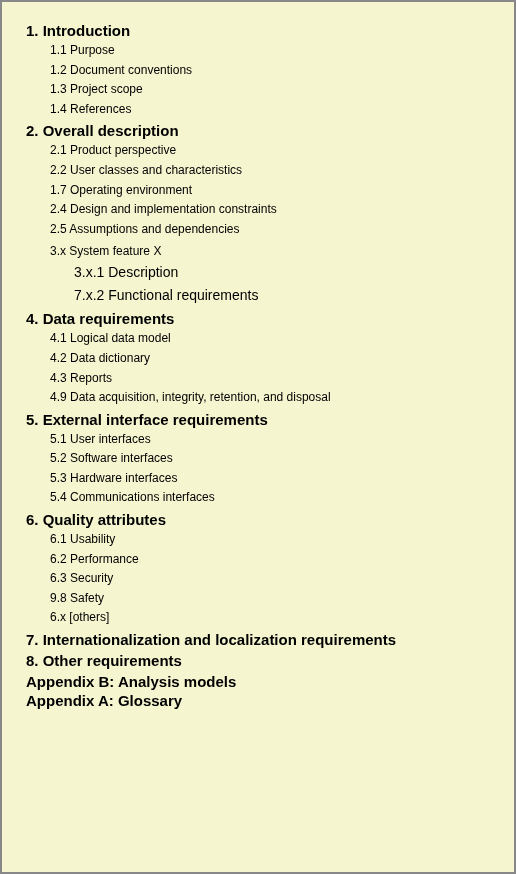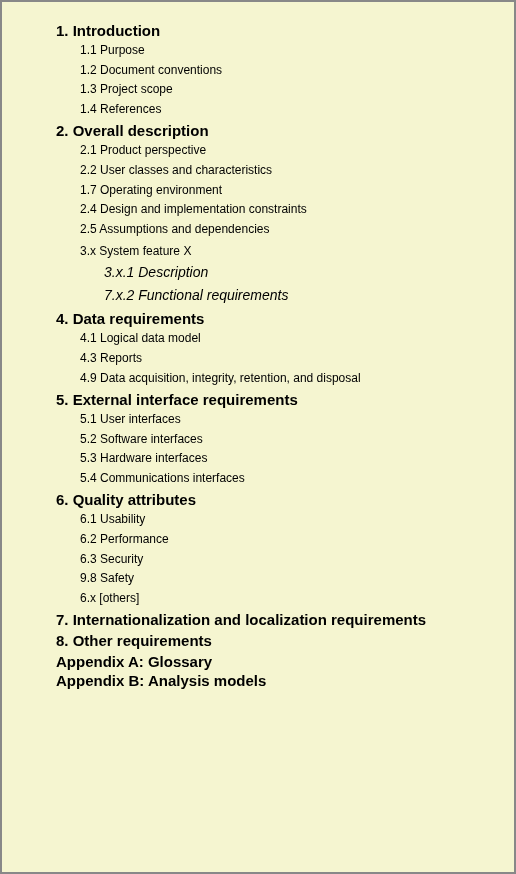--- a/index.html
+++ b/index.html
@@ -28,21 +28,20 @@
     }
 
     .toc-list {
       list-style: none;
       padding: 0;
       margin: 0;
     }
 
     .section-item {
       margin-bottom: 2px;
-      margin-left: 30px;
     }
 
     .section-heading {
       font-weight: bold;
       font-size: 15px;
       color: #000;
       display: block;
       margin-bottom: 2px;
     }
 
@@ -57,21 +56,20 @@
     }
 
     .sub-sub-item {
       font-weight: normal;
       font-size: 14px;
       color: #000;
       display: block;
       padding-left: 48px;
       margin-bottom: 1px;
       line-height: 1.55;
-      font-style: italic;
     }
 
     .section-group {
       margin-bottom: 4px;
     }
 
     .appendix-item {
       font-weight: bold;
       font-size: 15px;
       color: #000;
@@ -104,20 +102,21 @@
 
     <li class="section-item section-group">
       <span class="sub-item">3.x System feature X</span>
       <span class="sub-sub-item">3.x.1 Description</span>
       <span class="sub-sub-item">7.x.2 Functional requirements</span>
     </li>
 
     <li class="section-item section-group">
       <span class="section-heading">4. Data requirements</span>
       <span class="sub-item">4.1 Logical data model</span>
+      <span class="sub-item">4.2 Data dictionary</span>
       <span class="sub-item">4.3 Reports</span>
       <span class="sub-item">4.9 Data acquisition, integrity, retention, and disposal</span>
     </li>
 
     <li class="section-item section-group">
       <span class="section-heading">5. External interface requirements</span>
       <span class="sub-item">5.1 User interfaces</span>
       <span class="sub-item">5.2 Software interfaces</span>
       <span class="sub-item">5.3 Hardware interfaces</span>
       <span class="sub-item">5.4 Communications interfaces</span>
@@ -134,20 +133,20 @@
 
     <li class="section-item section-group">
       <span class="section-heading">7. Internationalization and localization requirements</span>
     </li>
 
     <li class="section-item section-group">
       <span class="section-heading">8. Other requirements</span>
     </li>
 
     <li class="section-item">
-      <span class="appendix-item">Appendix A: Glossary</span>
+      <span class="appendix-item">Appendix B: Analysis models</span>
     </li>
     <li class="section-item">
-      <span class="appendix-item">Appendix B: Analysis models</span>
+      <span class="appendix-item">Appendix A: Glossary</span>
     </li>
 
   </ul>
 </div>
 
 </body></html>

